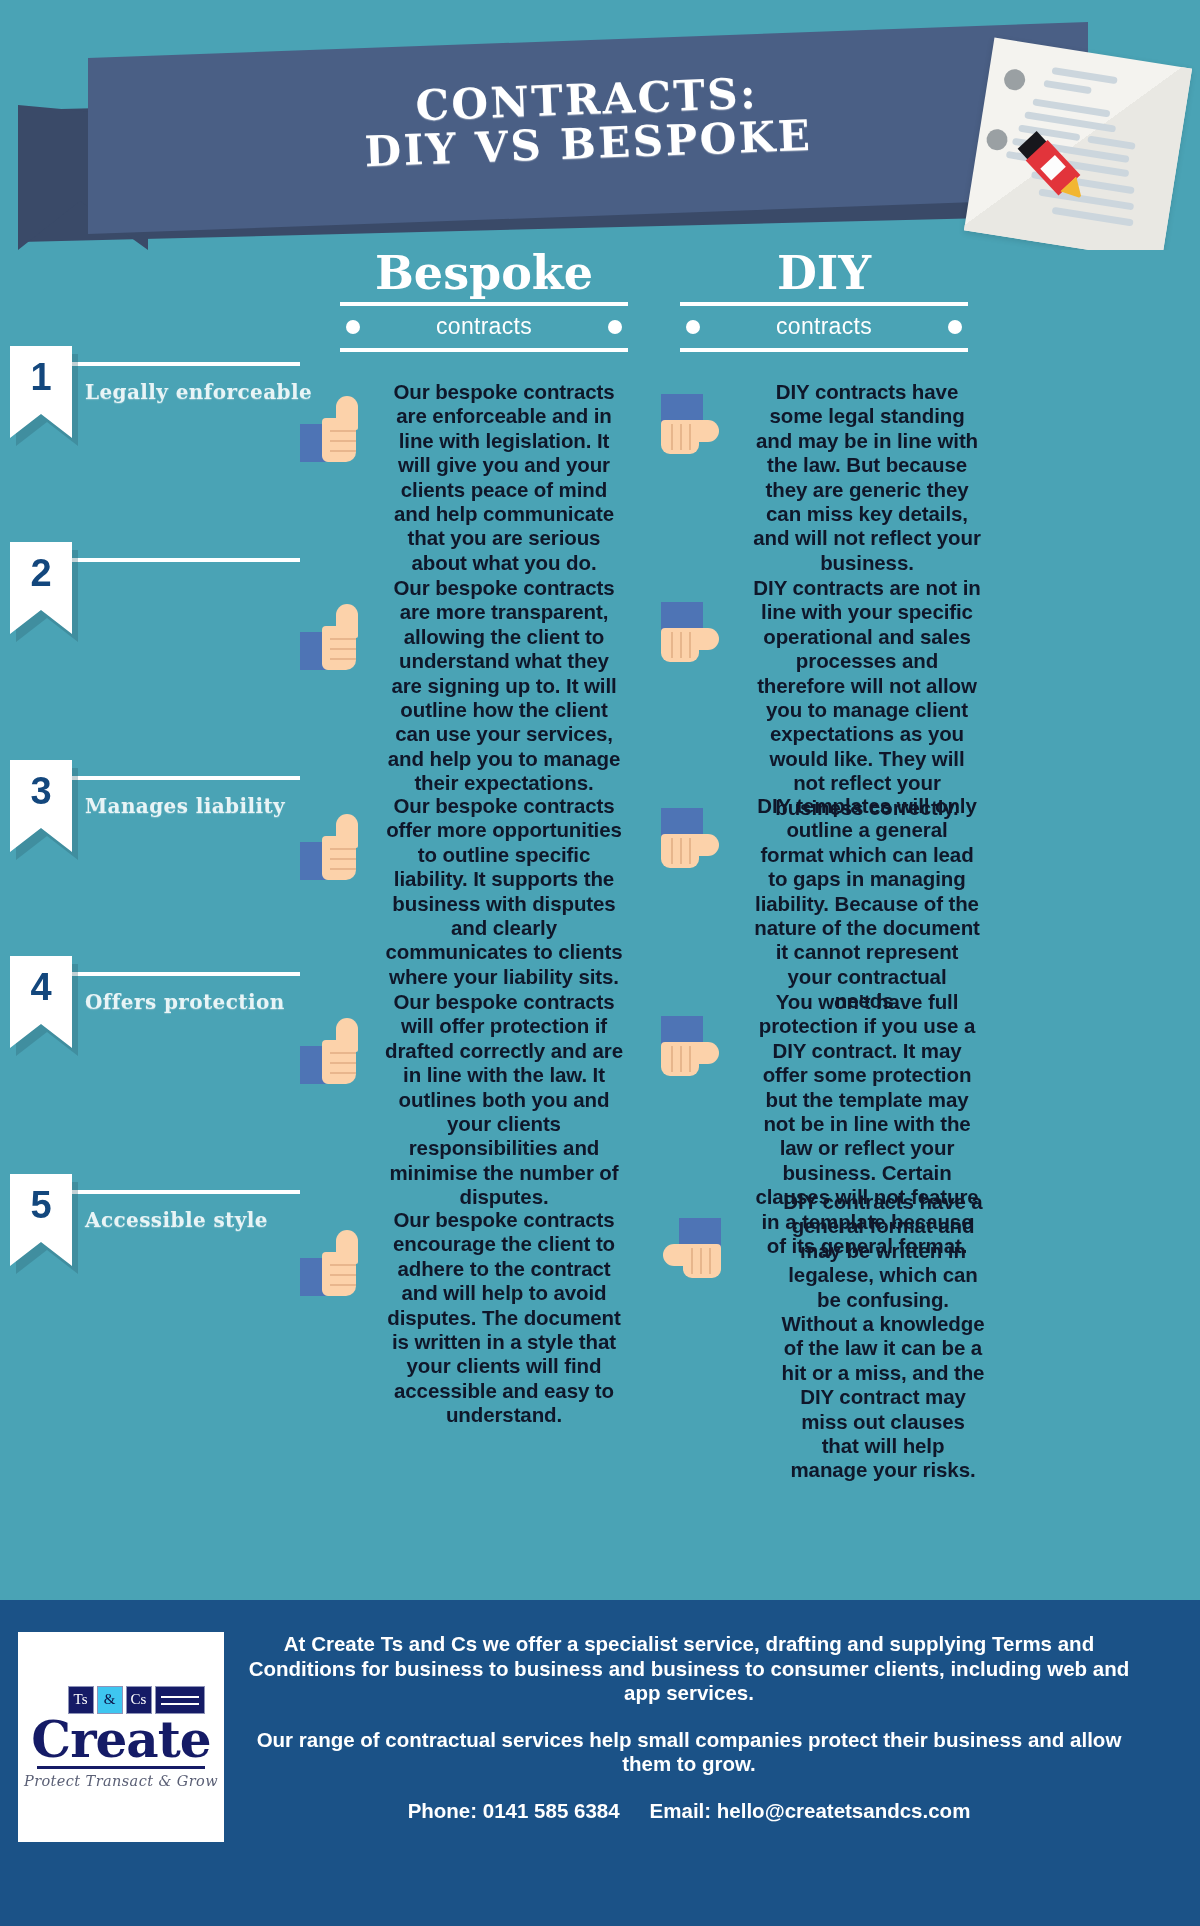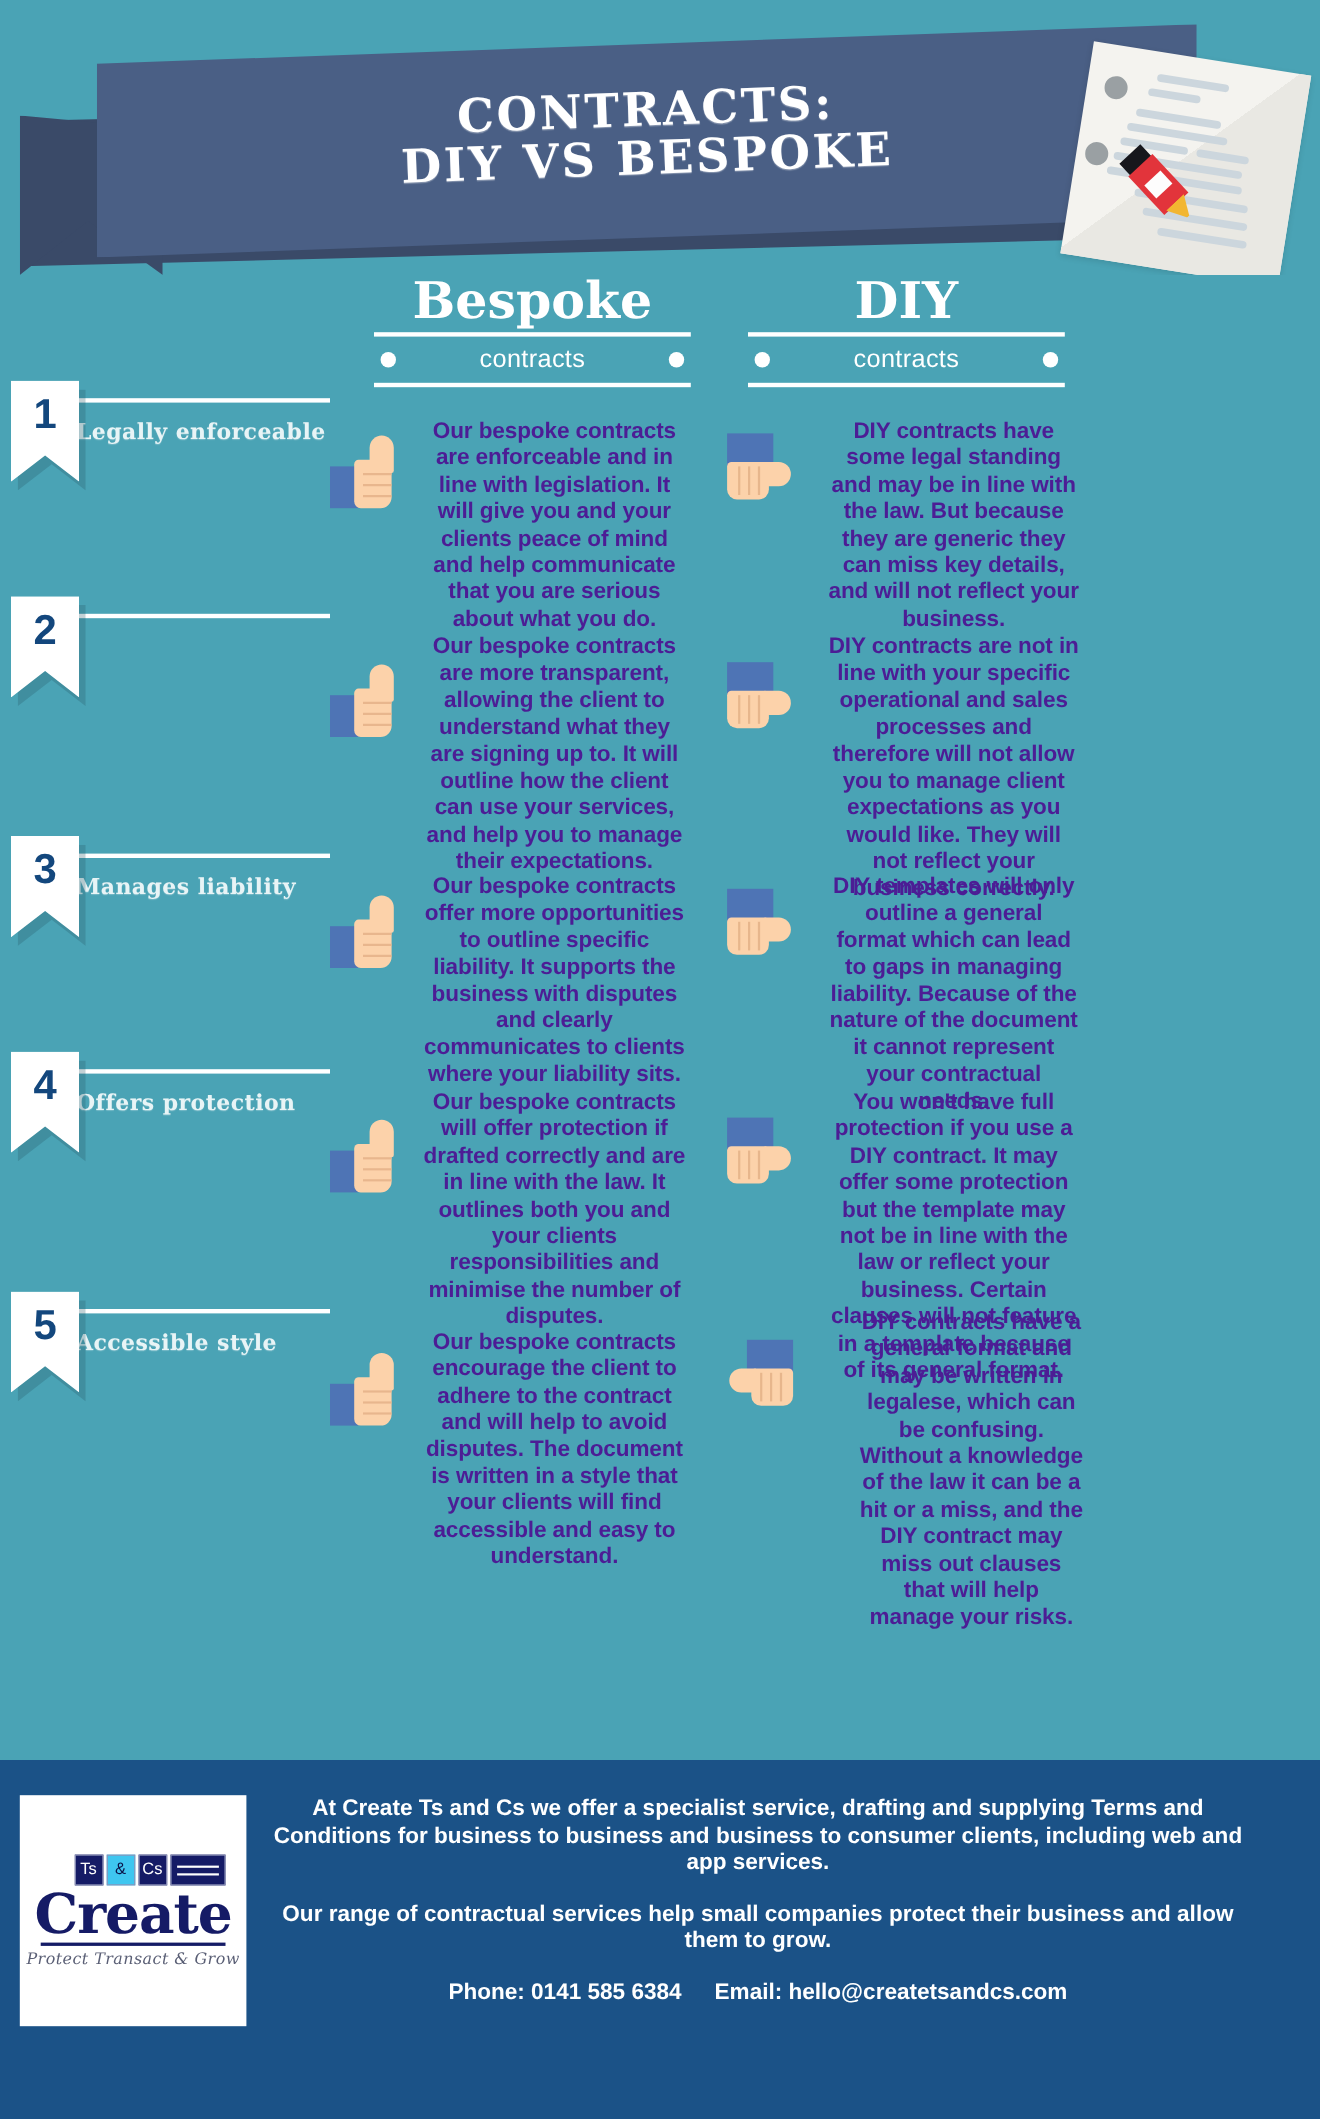--- a/index.html
+++ b/index.html
@@ -193,41 +193,41 @@
     color: #13477d;
     font-family: "Liberation Sans", sans-serif;
     font-weight: bold;
     font-size: 38px;
     line-height: 62px;
     z-index: 2;
   }
 
   .row-label {
     position: absolute;
-    left: 69px;
+    left: 85px;
     top: 18px;
     width: 230px;
     font-family: "DejaVu Serif", serif;
     font-weight: bold;
     color: #e8f4f6;
     font-size: 20px;
     letter-spacing: 0.4px;
     text-shadow: 0 1px 1px rgba(255,255,255,0.25);
   }
 
   .cell {
     position: absolute;
     display: flex;
     align-items: flex-start;
   }
   .cell.bespoke { left: 300px; width: 330px; }
   .cell.diy     { left: 655px; width: 330px; }
 
   .cell-text {
-    color: #4c1d95;
+    color: #0f172a;
     font-size: 20.5px;
     line-height: 1.19;
     text-align: center;
     font-weight: bold;
     letter-spacing: -0.1px;
   }
   .cell.bespoke .cell-text { width: 240px; margin-left: 12px; }
   .cell.diy .cell-text     { width: 228px; margin-left: 26px; }
 
   
@@ -279,21 +279,21 @@
     display: flex;
     flex-direction: column;
     align-items: center;
     justify-content: center;
   }
   .logo-tiles { display: flex; gap: 3px; align-items: center; margin-bottom: 2px; margin-left: 30px; }
   .tile {
     width: 26px; height: 28px;
     background: #151b66;
     color: #ffffff;
-    font-family: Liberation Sans, sans-serif;
+    font-family: Liberation Serif, serif;
     font-size: 15px;
     display: flex; align-items: center; justify-content: center;
     border: 1px solid #8d93b8;
   }
   .tile.amp { background: #3ec6f0; color: #0b1147; }
   .tile.bar {
     width: 50px;
     background: #151b66;
     position: relative;
   }

